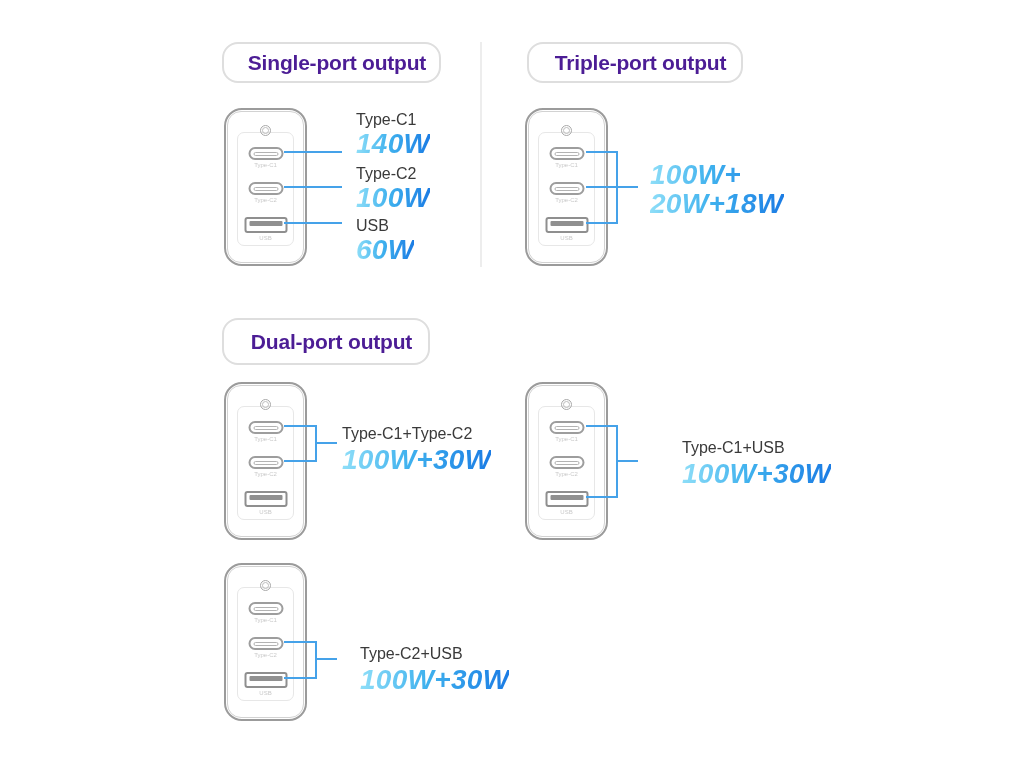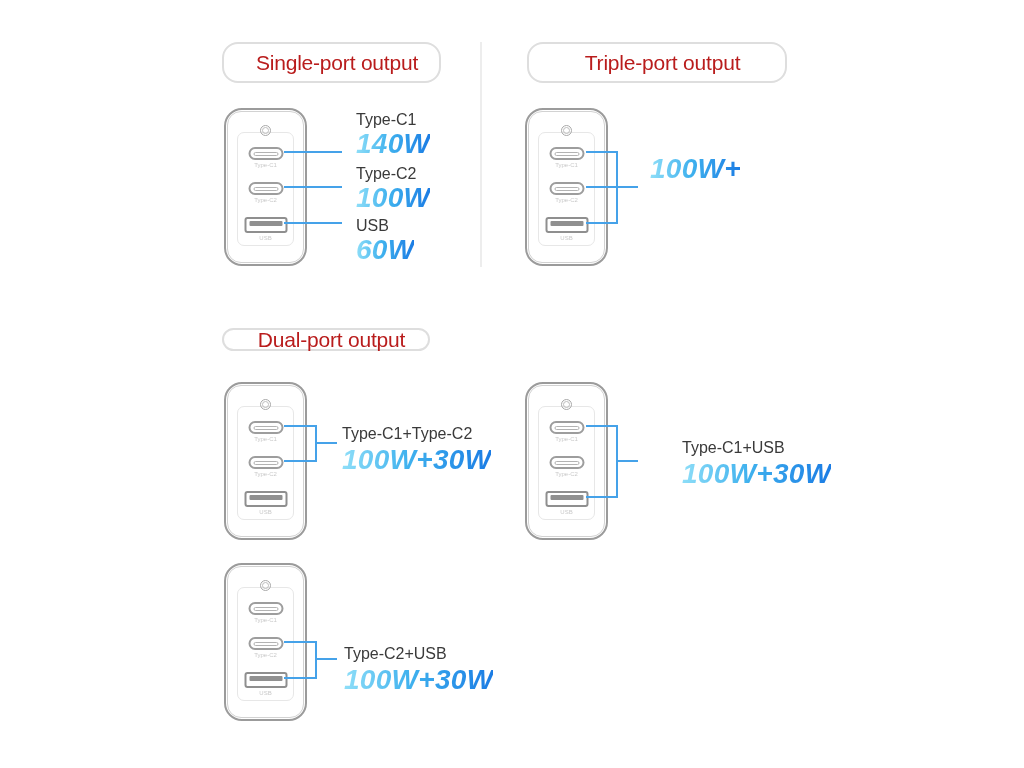--- a/index.html
+++ b/index.html
@@ -2,21 +2,21 @@
 <html><head>
 <meta charset="utf-8">
 <style>
   html,body{margin:0;padding:0;}
   body{font-family:"Liberation Sans","DejaVu Sans",sans-serif;background:#fff;}
   .canvas{position:relative;width:1024px;height:768px;background:#fff;overflow:hidden;}
 
   
   .pill{position:absolute;box-sizing:border-box;display:flex;align-items:center;justify-content:center;
         border:2px solid #dedede;border-radius:16px;background:#fff;}
-  .pill span{font-weight:normal;font-size:21px;color:#b91c1c;letter-spacing:-0.2px;margin-left:11px;}
+  .pill span{font-weight:bold;font-size:21px;color:#4c1d95;letter-spacing:-0.2px;margin-left:11px;}
 
   .divider{position:absolute;left:480px;top:42px;width:2px;height:225px;background:#ededed;}
 
   
   .charger{position:absolute;width:83px;height:158px;box-sizing:border-box;
            border:2px solid #9b9b9b;border-radius:18px;background:#fff;}
   .ch-inner{position:absolute;inset:1px;border:1px solid #d2d2d2;border-radius:14px;}
   .ch-panel{position:absolute;left:11px;right:11px;top:22px;bottom:18px;border:1px solid #e7e7e7;border-radius:7px;}
   .ch-logo{position:absolute;left:50%;top:15px;margin-left:-6px;width:11px;height:11px;
            border:1px solid #a9a9a9;border-radius:50%;box-sizing:border-box;}
@@ -44,24 +44,24 @@
          -webkit-background-clip:text;background-clip:text;color:transparent;font-style:italic;}
 </style>
 </head>
 <body>
 
 <div class="canvas">
 
   <div class="pill" style="left:222px;top:42px;width:219px;height:41px">
     <span>Single-port output</span>
   </div>
-  <div class="pill" style="left:527px;top:42px;width:260px;height:41px">
+  <div class="pill" style="left:527px;top:42px;width:216px;height:41px">
     <span>Triple-port output</span>
   </div>
-  <div class="pill" style="left:222px;top:328px;width:208px;height:23px">
+  <div class="pill" style="left:222px;top:318px;width:208px;height:47px">
     <span>Dual-port output</span>
   </div>
 
   <div class="divider"></div>
 
   <div class="charger" style="left:224px;top:108px">
     <div class="ch-inner"></div>
     <div class="ch-panel"></div>
     <div class="ch-logo"></div>
     <div class="port-c p1"></div>
@@ -152,29 +152,30 @@
   <div class="callout" style="left:356px;top:164px">
     <div class="port-name">Type-C2</div>
     <div class="watts">100W</div>
   </div>
   <div class="callout" style="left:356px;top:216px">
     <div class="port-name">USB</div>
     <div class="watts">60W</div>
   </div>
 
   <div class="callout" style="left:650px;top:151px">
-    <div class="watts" style="margin-top:3px">100W+</div>
+    <div class="watts" style="margin-top:9px">100W+</div>
+    <div class="watts">20W+18W</div>
   </div>
 
   <div class="callout" style="left:342px;top:424px">
     <div class="port-name">Type-C1+Type-C2</div>
     <div class="watts" style="margin-top:2px">100W+30W</div>
   </div>
   <div class="callout" style="left:682px;top:438px">
     <div class="port-name">Type-C1+USB</div>
     <div class="watts" style="margin-top:2px">100W+30W</div>
   </div>
-  <div class="callout" style="left:344px;top:644px">
+  <div class="callout" style="left:360px;top:644px">
     <div class="port-name">Type-C2+USB</div>
     <div class="watts" style="margin-top:2px">100W+30W</div>
   </div>
 
 </div>
 
 </body></html>

